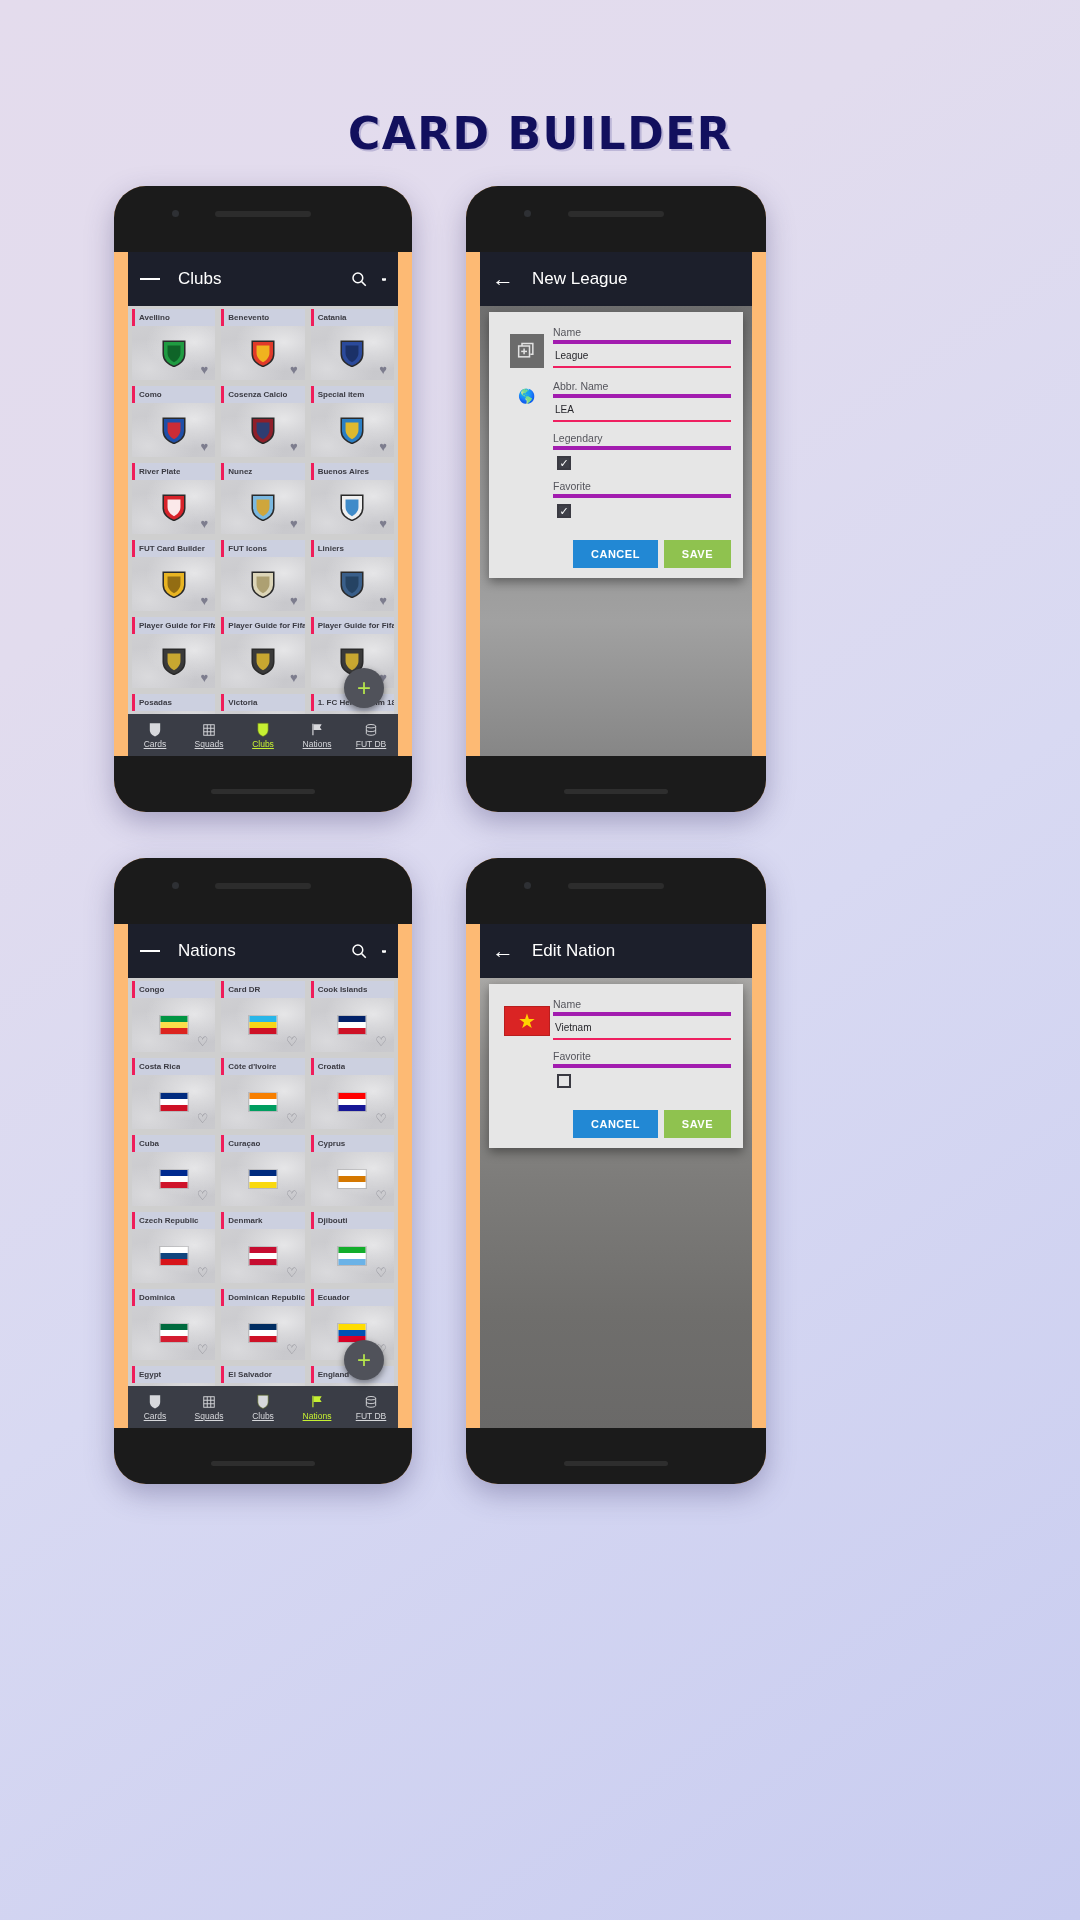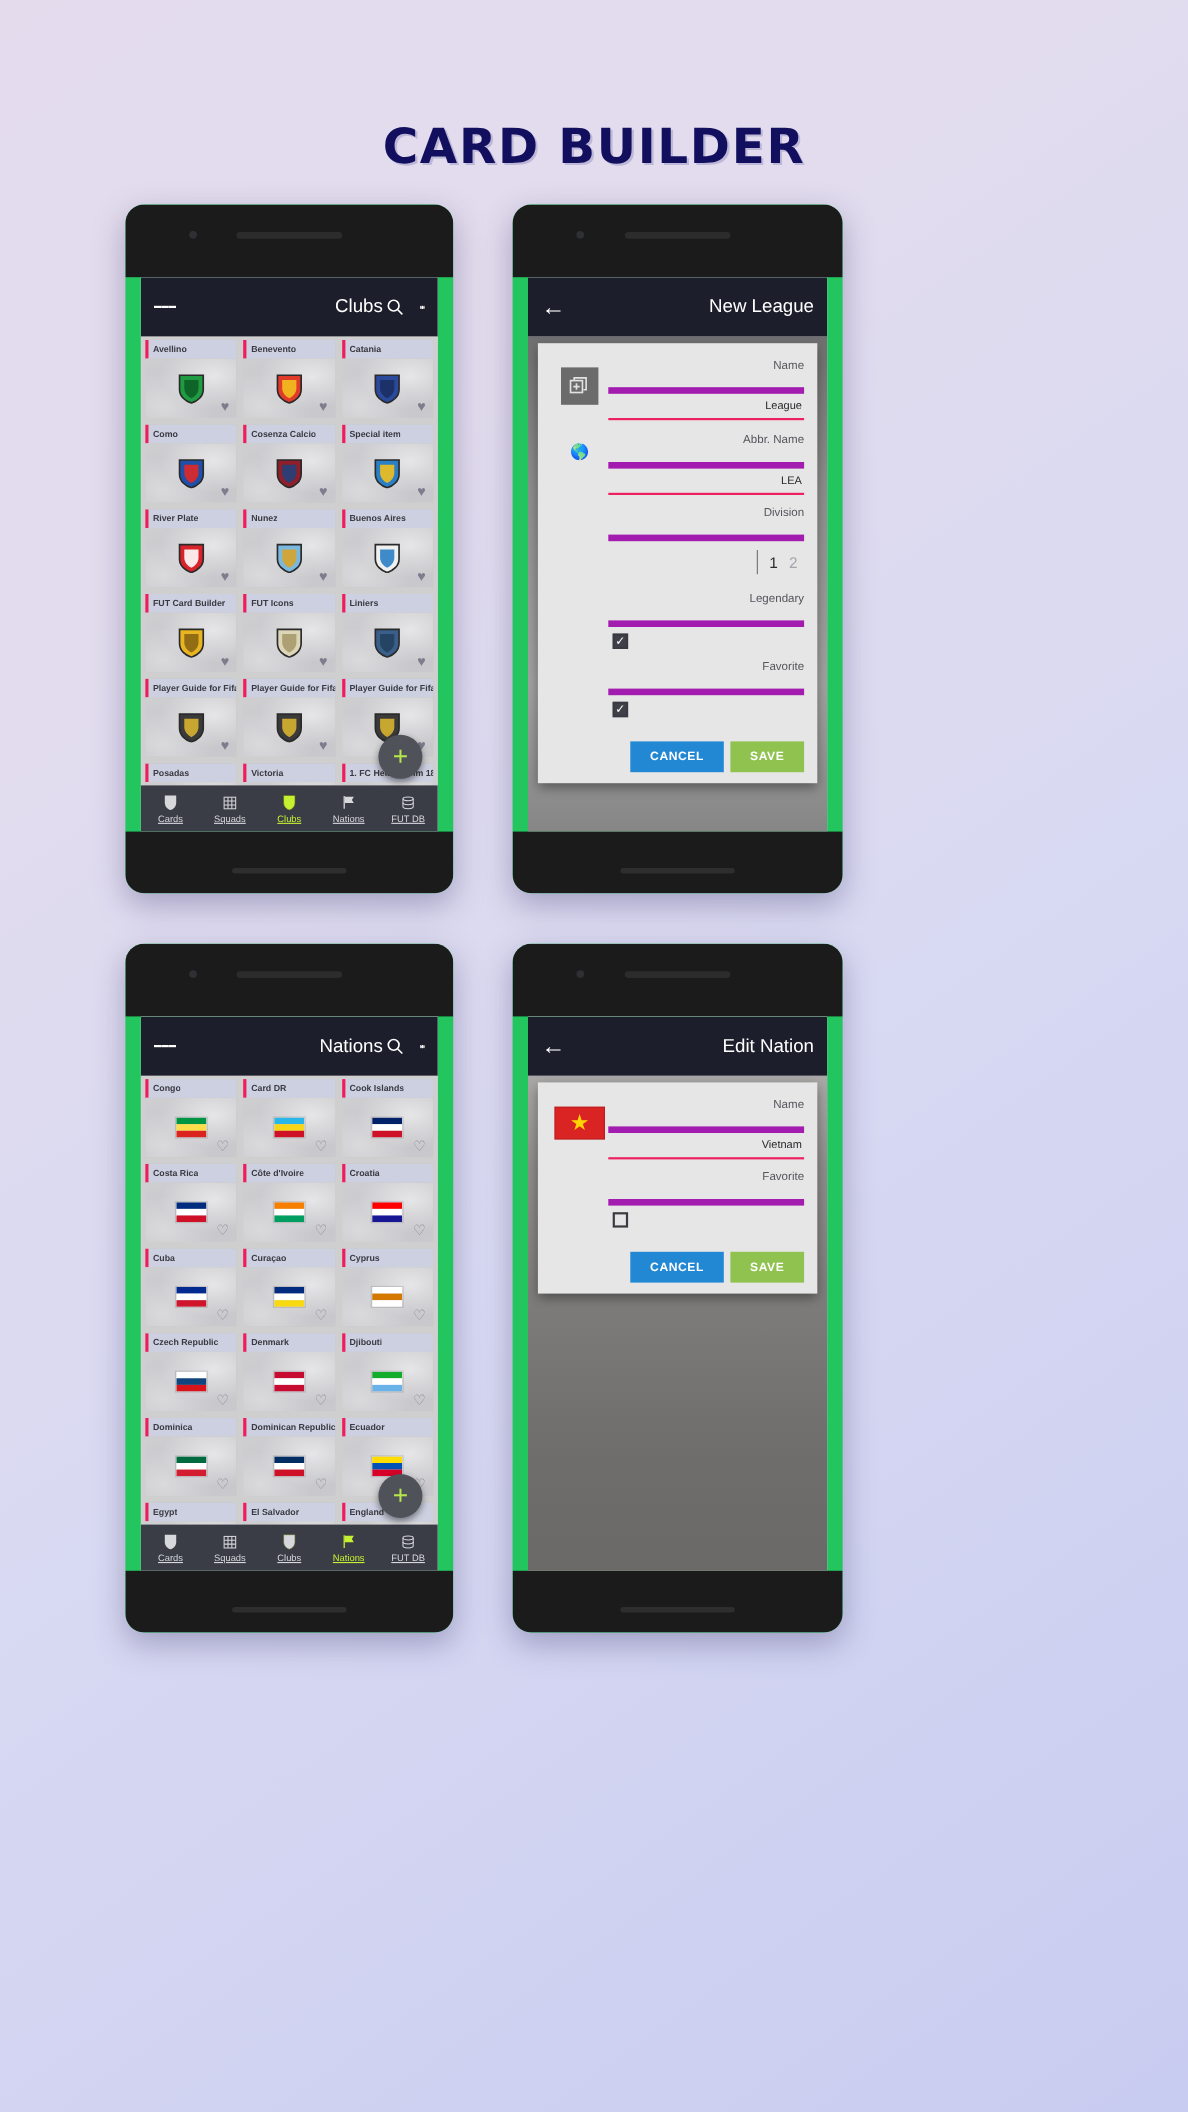--- a/index.html
+++ b/index.html
@@ -20,25 +20,24 @@
     font-weight: bold;
     letter-spacing: 1.5px;
     color: #12105e;
     font-family: "DejaVu Sans", sans-serif;
     text-shadow: 2px 2px 0 rgba(120,115,175,0.35);
   }
 
   
   .phone {
     position: absolute;
-    border-radius: 17px;
-    background: #22c55e;
+    border-radius: 32px;
+    background: #fdba74;
     box-shadow: 0 10px 28px rgba(60,55,110,0.35);
     overflow: hidden;
-    text-align: right;
   }
   .phone.p1 { left: 114px; top: 186px;  width: 298px; height: 626px; }
   .phone.p2 { left: 466px; top: 186px;  width: 300px; height: 626px; }
   .phone.p3 { left: 114px; top: 858px;  width: 298px; height: 626px; }
   .phone.p4 { left: 466px; top: 858px;  width: 300px; height: 626px; }
 
   .bezel-top {
     position: absolute; top: 0; left: 0; right: 0; height: 66px;
     background: #1b1b1b;
   }
@@ -221,22 +220,22 @@
   .row .left {
     width: 52px;
     display: flex; justify-content: center; padding-top: 8px;
   }
   .row .fields { flex: 1; }
 
   .field { margin-bottom: 10px; }
   .flabel {
     font-size: 10.5px;
     color: #55555c;
-    padding-bottom: 14px;
-    border-bottom: 6px solid #a21caf;
+    padding-bottom: 2px;
+    border-bottom: 4px solid #a21caf;
   }
   .fvalue {
     font-size: 10px;
     color: #26262b;
     padding: 6px 2px 5px 2px;
     border-bottom: 2px solid #ef2060;
   }
   .icon-box {
     width: 34px; height: 34px;
     background: #6b6b6b;
@@ -626,28 +625,20 @@
       <div class="row">
         <div class="left">
           <div class="globe-ic">🌎</div>
         </div>
         <div class="fields">
           <div class="field">
             <div class="flabel">Abbr. Name</div>
             <div class="fvalue">LEA</div>
           </div>
 
-          <div class="field">
-            <div class="flabel">Division</div>
-            <div class="stepper">
-              <div class="divider-bar"></div>
-              <div class="num">1</div>
-              <div class="num dim">2</div>
-            </div>
-          </div>
 
           <div class="field">
             <div class="flabel">Legendary</div>
             <div class="checkbox">✓</div>
           </div>
 
           <div class="field">
             <div class="flabel">Favorite</div>
             <div class="checkbox">✓</div>
           </div>

